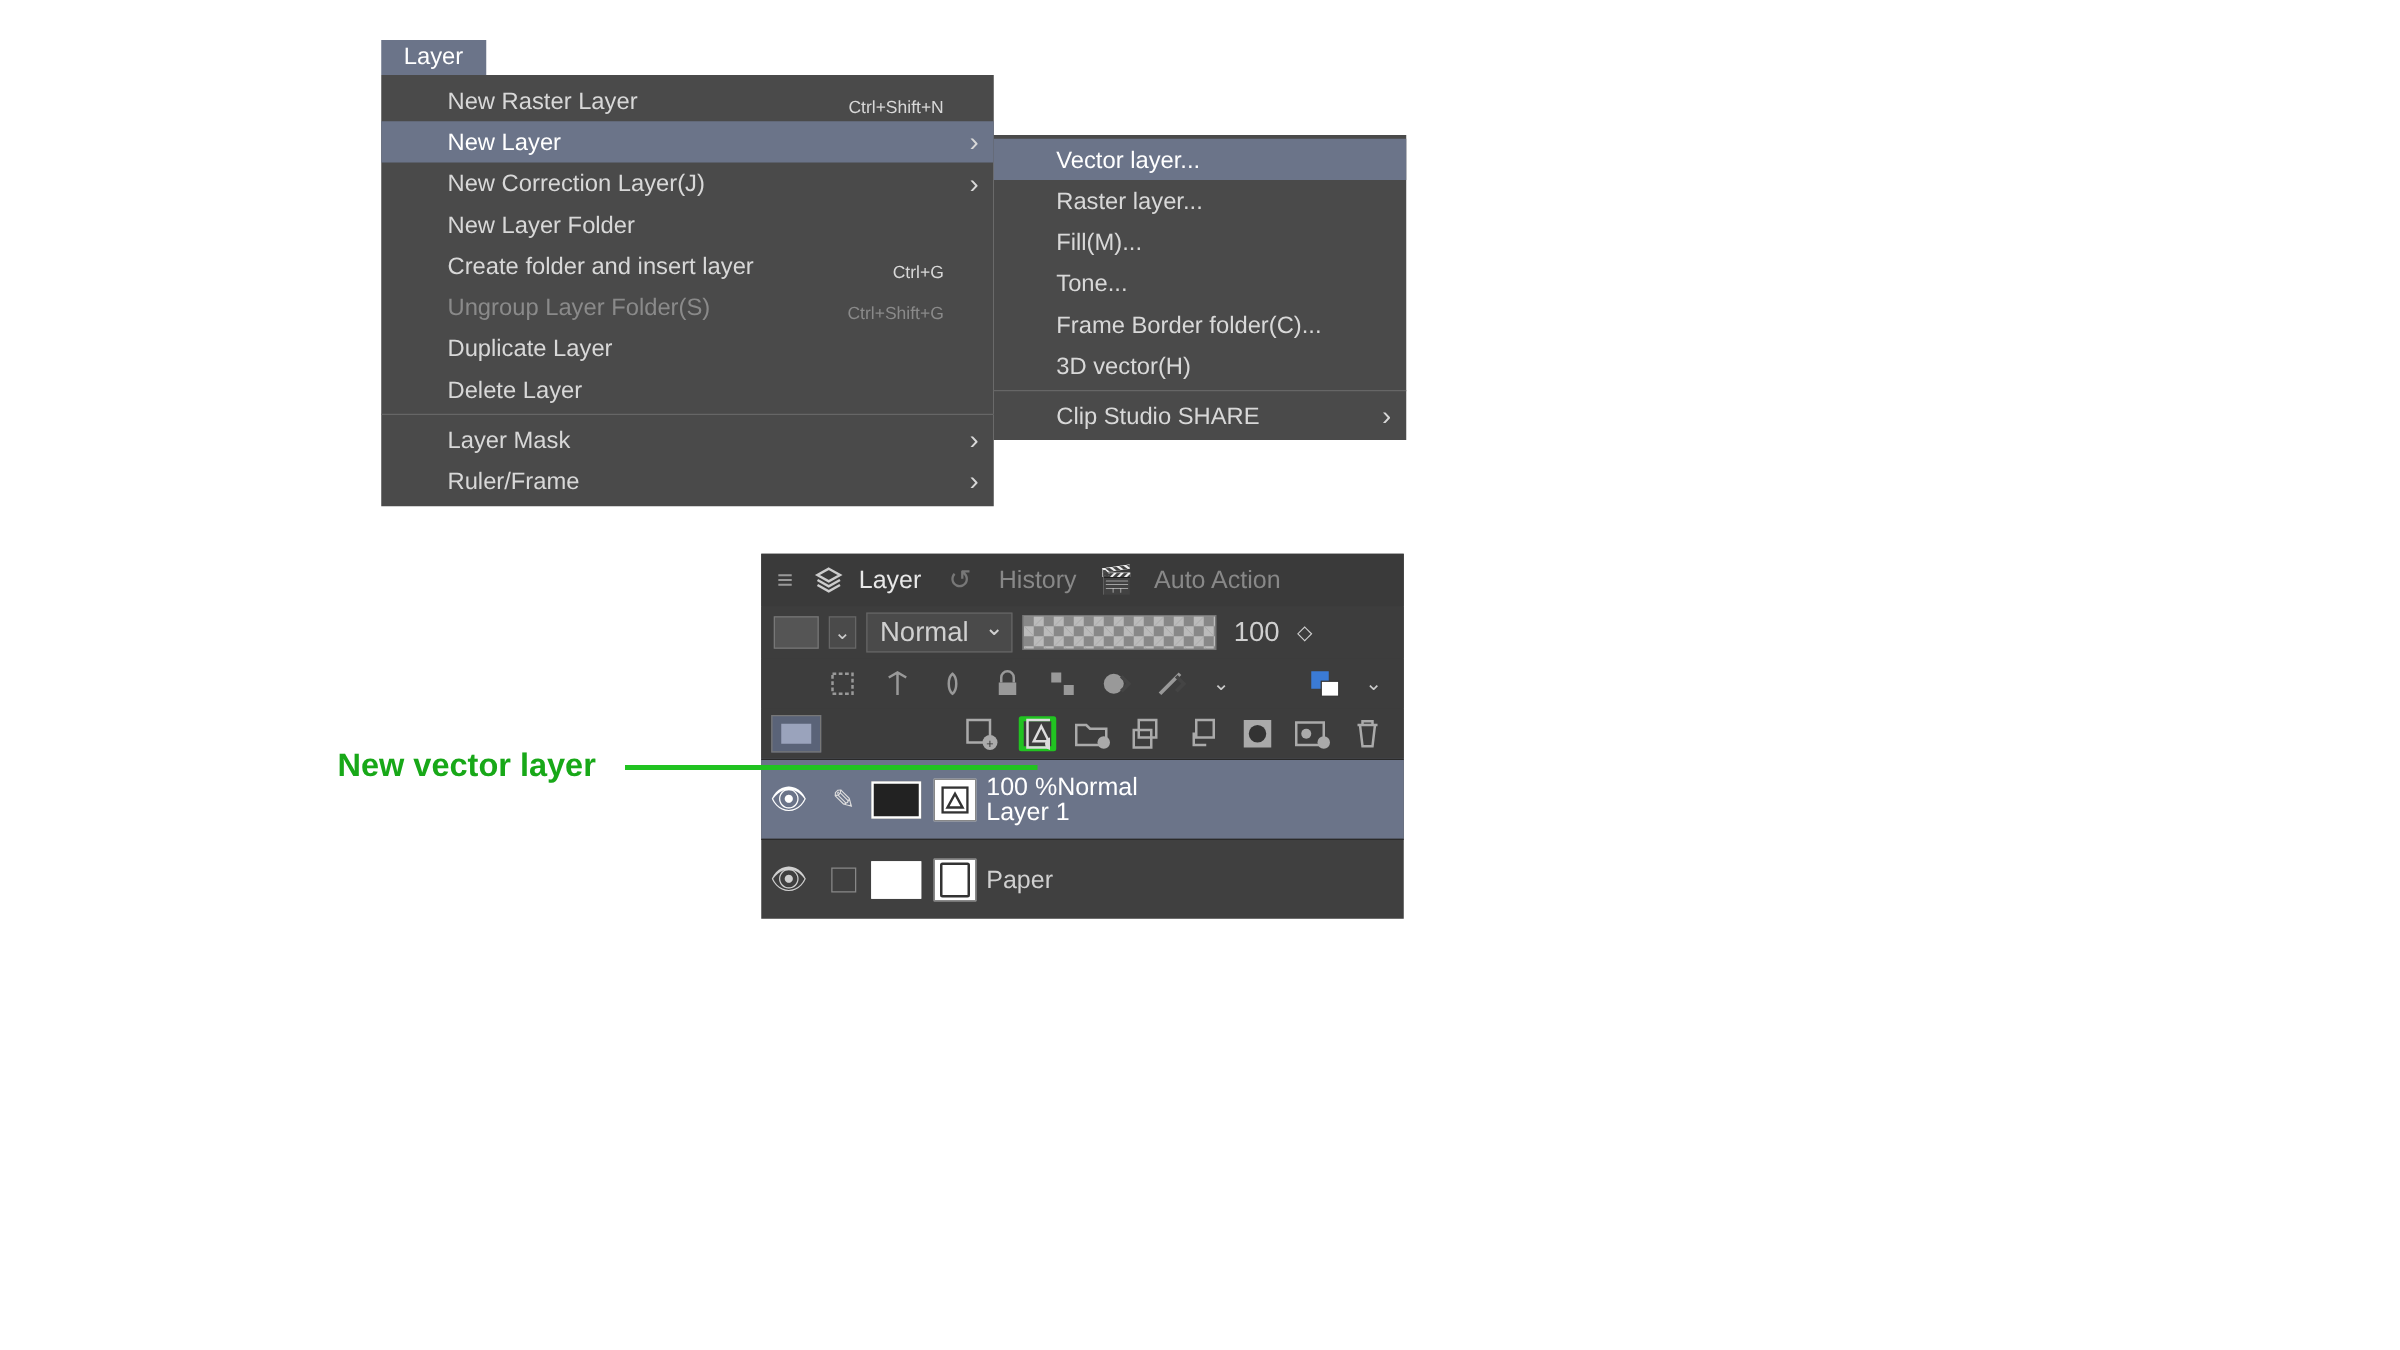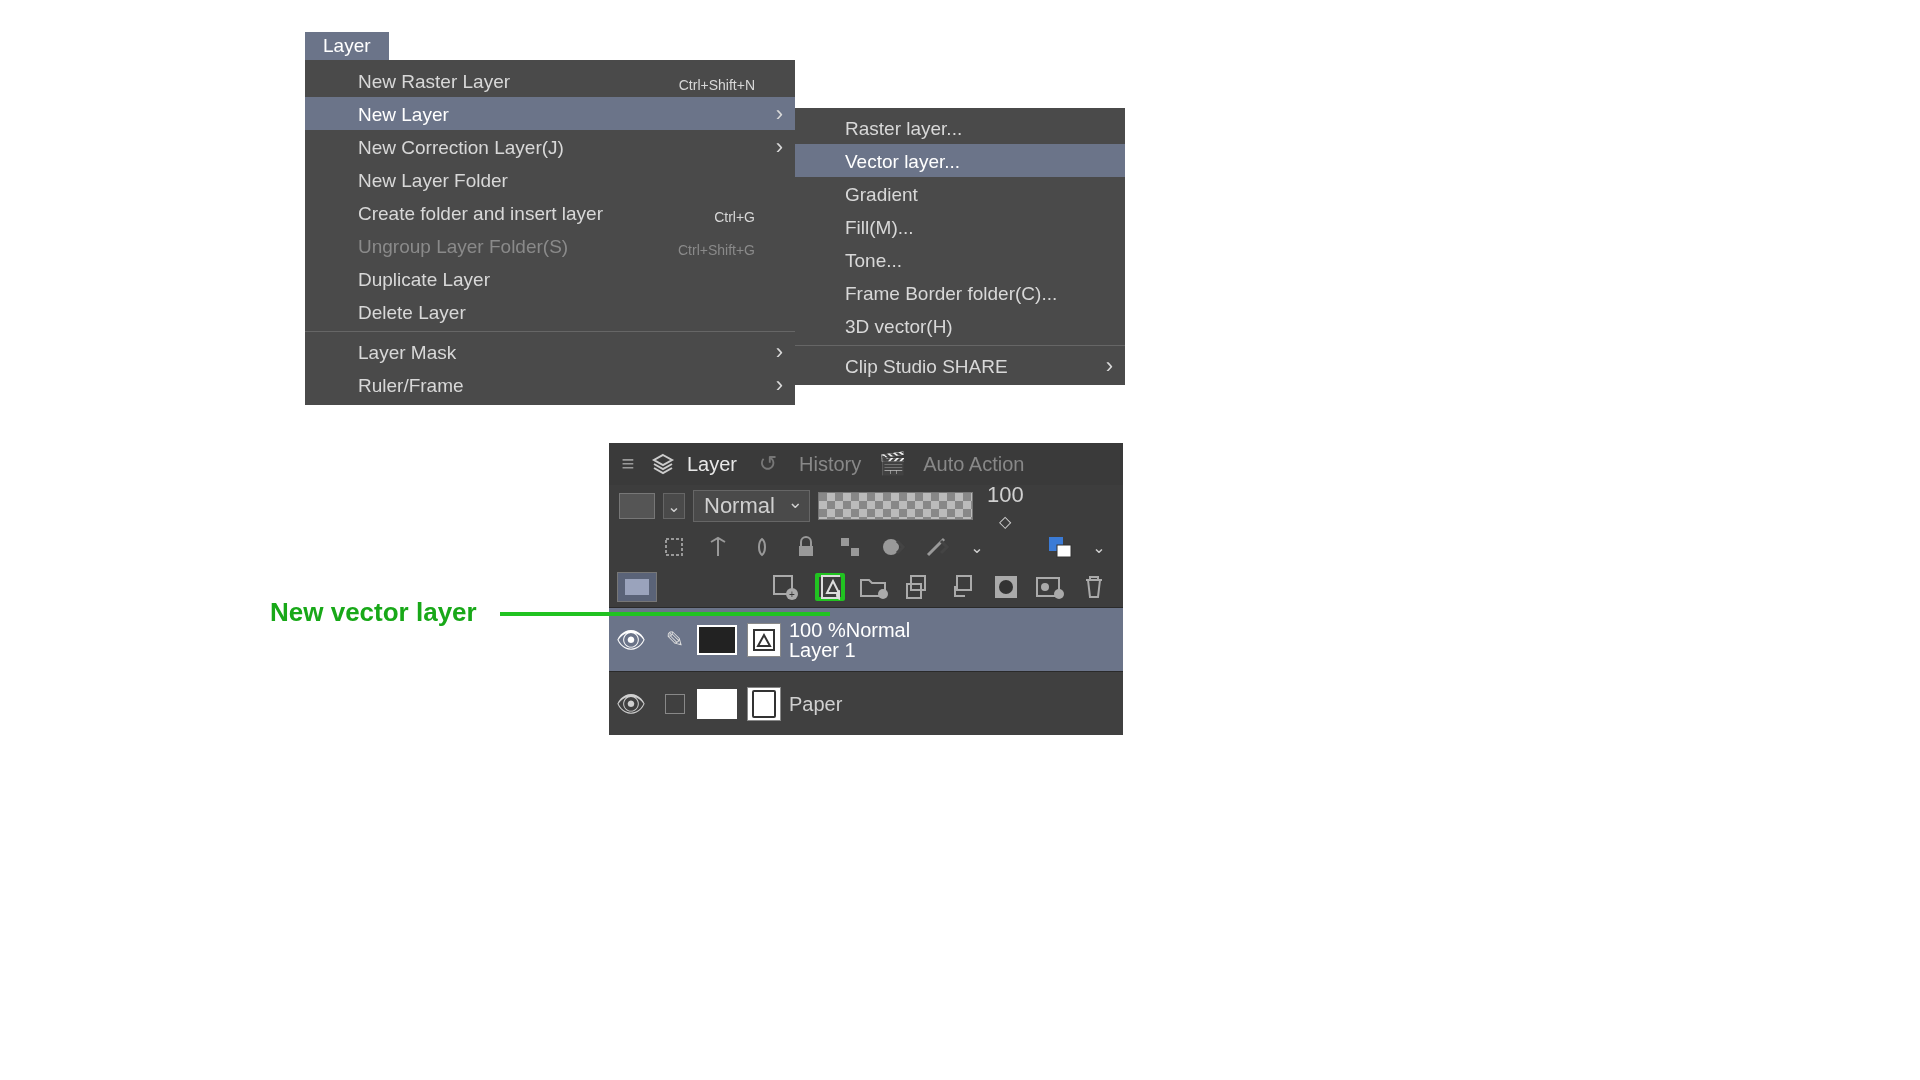--- a/index.html
+++ b/index.html
@@ -35,21 +35,21 @@
   .lp-checker { width: 155px; height: 28px; border: 1px solid #777;
     background-image:
       linear-gradient(45deg, #bbb 25%, transparent 25%),
       linear-gradient(-45deg, #bbb 25%, transparent 25%),
       linear-gradient(45deg, transparent 75%, #bbb 75%),
       linear-gradient(-45deg, transparent 75%, #bbb 75%);
     background-size: 16px 16px;
     background-position: 0 0, 0 8px, 8px -8px, -8px 0px;
     background-color: #888;
   }
-  .lp-opacity { font-size: 22px; margin-left: 6px; display: flex; align-items: center; gap: 4px; flex-direction: column; }
+  .lp-opacity { font-size: 22px; margin-left: 6px; display: flex; align-items: center; gap: 14px; }
 
   .lp-row3, .lp-row4 { display: flex; align-items: center; height: 40px; gap: 14px; padding: 0 14px 0 50px; background: #3d3d3d; }
   .lp-row3 .ic2, .lp-row4 .ic2 { width: 30px; height: 28px; color: #999; display:flex; align-items:center; justify-content:center; font-size:18px; cursor:pointer; }
   .lp-row4 { padding-left: 8px; }
   .lp-row4 .panemode { width: 40px; height: 30px; background:#5a6378; border:1px solid #777; display:flex; align-items:center; justify-content:center; }
   .lp-row4 .panemode span{ width:24px; height:16px; background:#9aa3bc; display:block;}
   .hl-green { border: 4px solid #21c321; border-radius: 2px; padding:1px; }
 
   .lp-layers { }
   .lp-layer { display:flex; align-items:center; height:64px; border-top:1px solid #2a2a2a; }
@@ -111,28 +111,25 @@
       <span class="arrow">›</span>
     </div>
     <div class="menu-row">
       <span class="label">Ruler/Frame</span>
       <span class="arrow">›</span>
     </div>
   </div>
 </div>
 
 <div class="submenu">
-  <div class="menu-row">
-    <span class="label">Raster layer...</span>
-  </div>
   <div class="menu-row highlight">
     <span class="label">Vector layer...</span>
   </div>
   <div class="menu-row">
-    <span class="label">Gradient</span>
+    <span class="label">Raster layer...</span>
   </div>
   <div class="menu-row">
     <span class="label">Fill(M)...</span>
   </div>
   <div class="menu-row">
     <span class="label">Tone...</span>
   </div>
   <div class="menu-row">
     <span class="label">Frame Border folder(C)...</span>
   </div>

